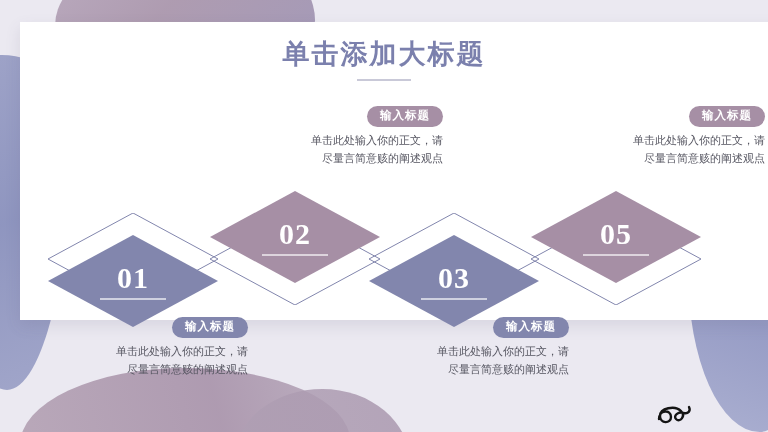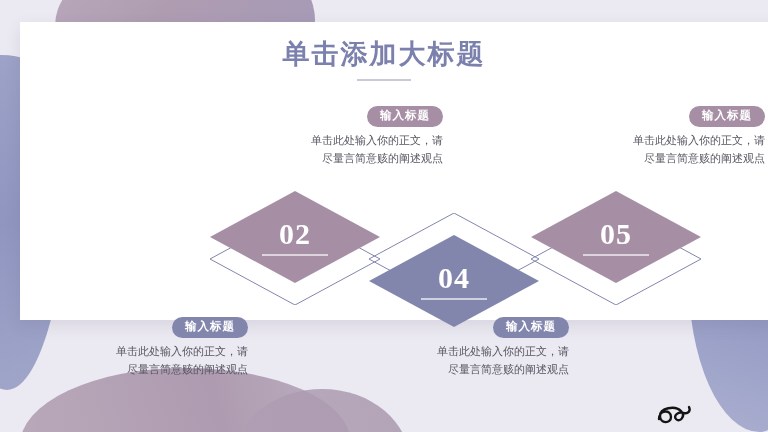--- a/index.html
+++ b/index.html
@@ -214,20 +214,32 @@
     </div>
 
     <div class="caption" style="left:517px; top:83px; width:228px;">
       <span class="pill mauve">输入标题</span>
       <div class="body-text">
         <div>单击此处输入你的正文，请</div>
         <div>尽量言简意赅的阐述观点</div>
       </div>
     </div>
 
+    <div class="dia-group" style="left:28px; top:191px; width:170px; height:92px;">
+      <svg class="dia-outline" viewBox="0 0 170 92">
+        <polygon points="85,0 170,46 85,92 0,46" fill="none" stroke="#8286ad" stroke-width="1"></polygon>
+      </svg>
+      <svg class="dia-fill" style="top:22px;" viewBox="0 0 170 92">
+        <polygon points="85,0 170,46 85,92 0,46" fill="#8286ad"></polygon>
+      </svg>
+      <div class="dia-label" style="top:22px;">
+        <div class="dia-num">01</div>
+        <div class="dia-rule"></div>
+      </div>
+    </div>
 
     <div class="dia-group" style="left:190px; top:169px; width:170px; height:92px;">
       <svg class="dia-outline" style="top:22px;" viewBox="0 0 170 92">
         <polygon points="85,0 170,46 85,92 0,46" fill="none" stroke="#8286ad" stroke-width="1"></polygon>
       </svg>
       <svg class="dia-fill" viewBox="0 0 170 92">
         <polygon points="85,0 170,46 85,92 0,46" fill="#a68fa5"></polygon>
       </svg>
       <div class="dia-label">
         <div class="dia-num">02</div>
@@ -236,21 +248,21 @@
     </div>
 
     <div class="dia-group" style="left:349px; top:191px; width:170px; height:92px;">
       <svg class="dia-outline" viewBox="0 0 170 92">
         <polygon points="85,0 170,46 85,92 0,46" fill="none" stroke="#8286ad" stroke-width="1"></polygon>
       </svg>
       <svg class="dia-fill" style="top:22px;" viewBox="0 0 170 92">
         <polygon points="85,0 170,46 85,92 0,46" fill="#8286ad"></polygon>
       </svg>
       <div class="dia-label" style="top:22px;">
-        <div class="dia-num">04</div>
+        <div class="dia-num">03</div>
         <div class="dia-rule"></div>
       </div>
     </div>
 
     <div class="dia-group" style="left:511px; top:169px; width:170px; height:92px;">
       <svg class="dia-outline" style="top:22px;" viewBox="0 0 170 92">
         <polygon points="85,0 170,46 85,92 0,46" fill="none" stroke="#8286ad" stroke-width="1"></polygon>
       </svg>
       <svg class="dia-fill" viewBox="0 0 170 92">
         <polygon points="85,0 170,46 85,92 0,46" fill="#a68fa5"></polygon>

